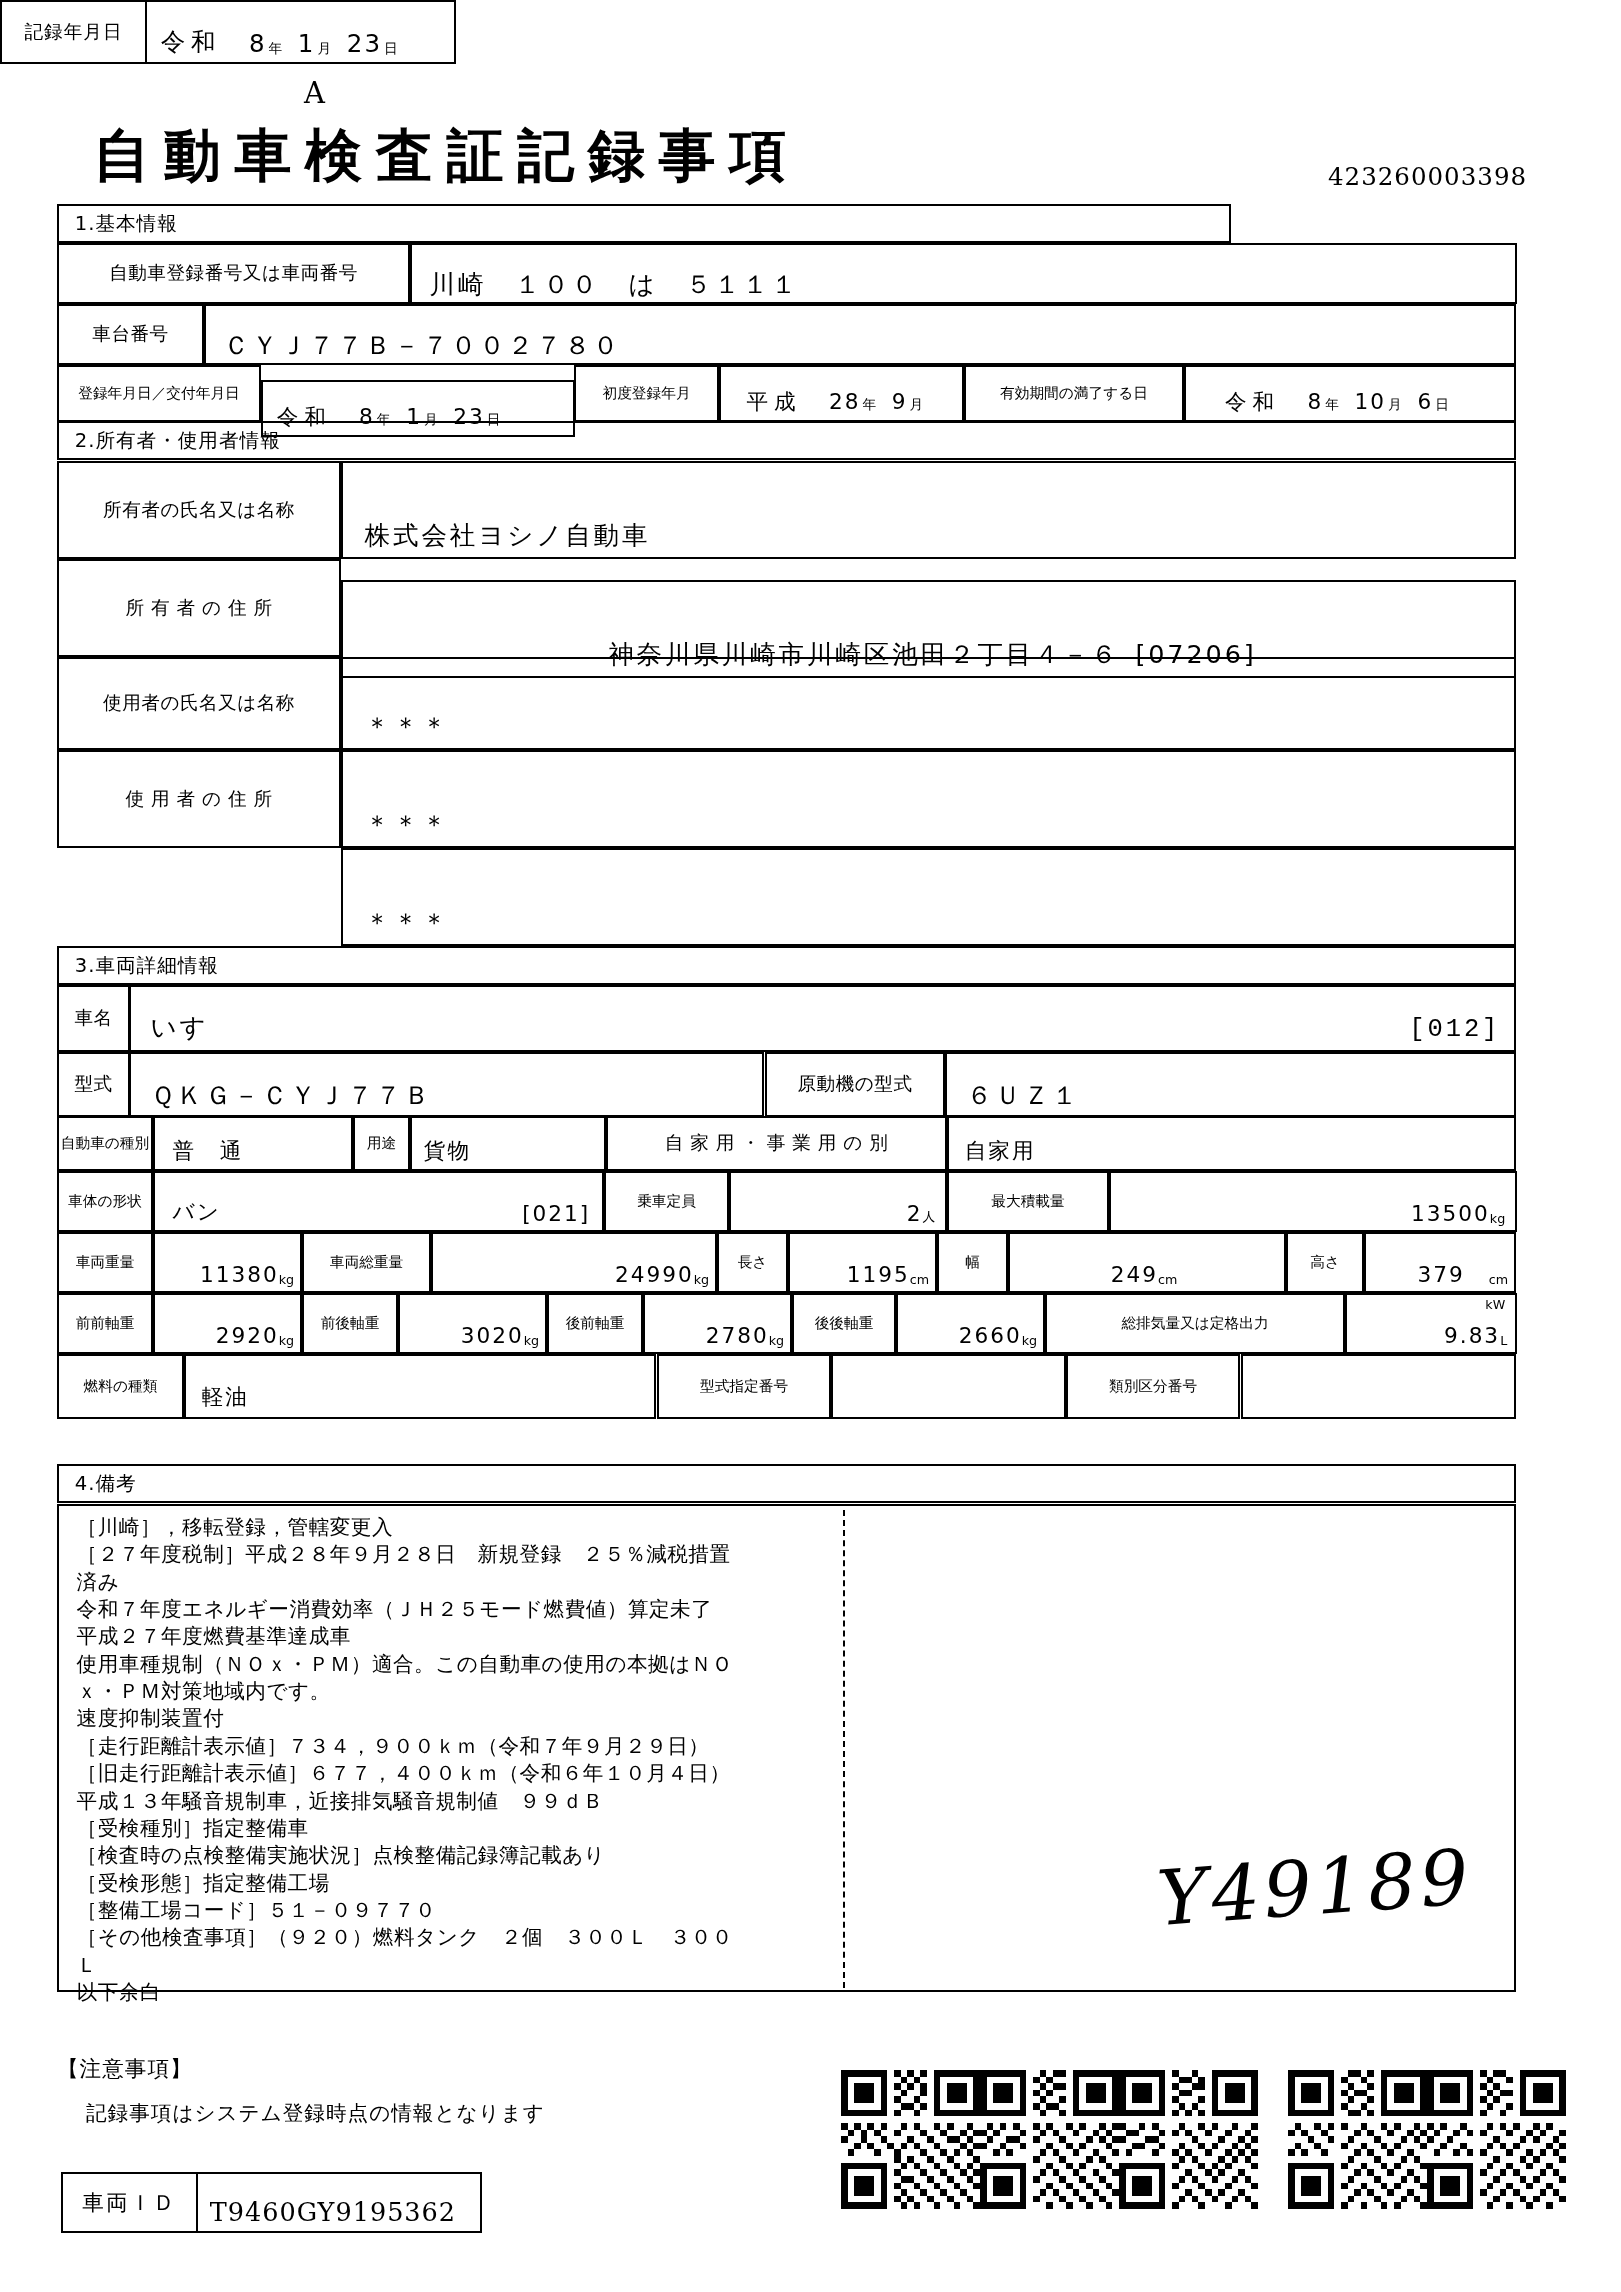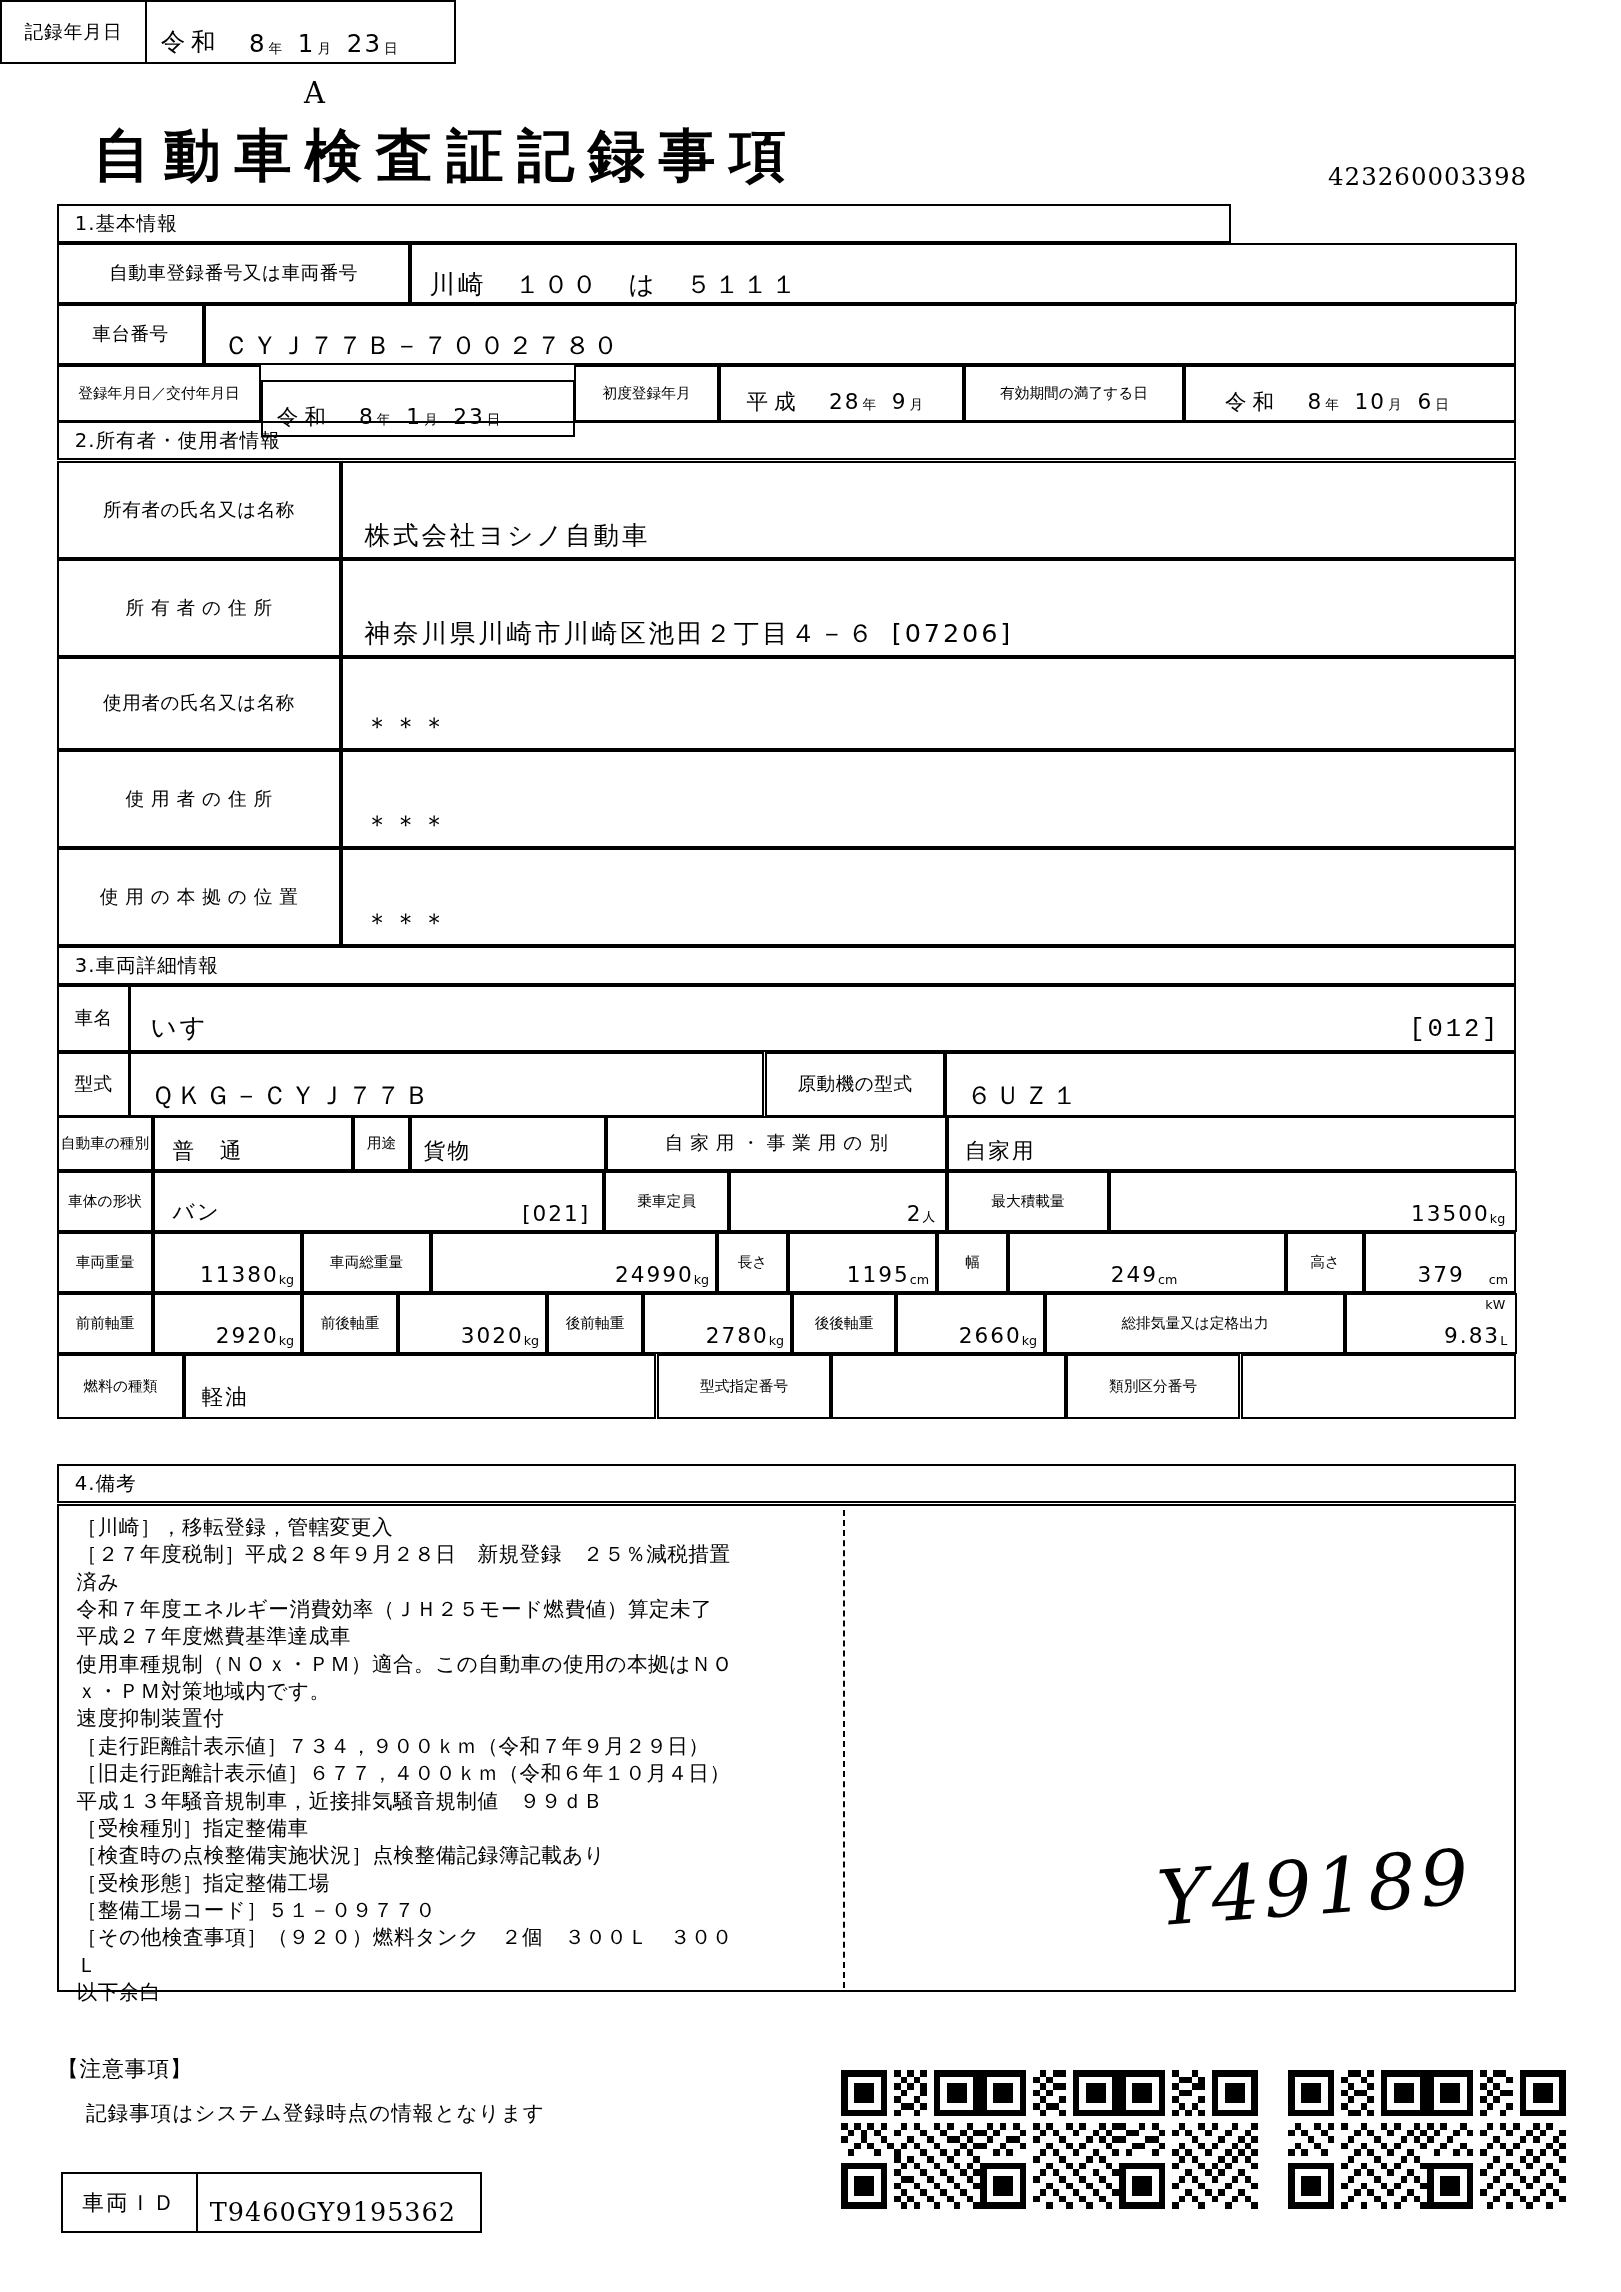--- a/index.html
+++ b/index.html
@@ -233,42 +233,39 @@
   <div class="cell" style="left:57px; top:461px; width:284px; height:98px; align-items:center; justify-content:center;">
     <span class="lbl">所有者の氏名又は名称</span>
   </div>
   <div class="cell" style="left:341px; top:461px; width:1175px; height:98px; padding:0 0 7.8px 21.6px;">
     <span class="val">株式会社ヨシノ自動車</span>
   </div>
 
   <div class="cell" style="left:57px; top:559px; width:284px; height:98px; align-items:center; justify-content:center;">
     <span class="lbl">所 有 者 の 住 所</span>
   </div>
-  <div class="cell" style="left:341px; top:559px; width:1175px; height:98px; padding:0 13.7px 7.8px 21.6px; justify-content:flex-start;gap:16px;">
+  <div class="cell" style="left:341px; top:580px; width:1175px; height:98px; padding:0 13.7px 7.8px 21.6px; justify-content:center;gap:16px;">
     <span class="val">神奈川県川崎市川崎区池田２丁目４－６</span>
     <span class="val">[07206]</span>
   </div>
 
   <div class="cell" style="left:57px; top:657px; width:284px; height:93px; align-items:center; justify-content:center;">
     <span class="lbl">使用者の氏名又は名称</span>
   </div>
   <div class="cell" style="left:341px; top:657px; width:1175px; height:93px; padding:0 0 7.8px 21.6px;">
     <span class="val">＊＊＊</span>
   </div>
 
   <div class="cell" style="left:57px; top:750px; width:284px; height:98px; align-items:center; justify-content:center;">
     <span class="lbl">使 用 者 の 住 所</span>
   </div>
   <div class="cell" style="left:341px; top:750px; width:1175px; height:98px; padding:0 0 7.8px 21.6px;">
     <span class="val">＊＊＊</span>
   </div>
 
-  <div class="cell" style="left:57px; top:848px; width:284px; height:98px; align-items:center; justify-content:center;">
-    <span class="lbl">使 用 の 本 拠 の 位 置</span>
-  </div>
   <div class="cell" style="left:341px; top:848px; width:1175px; height:98px; padding:0 0 7.8px 21.6px;">
     <span class="val">＊＊＊</span>
   </div>
 
   <div class="sec-bar" style="left:57px; top:946px; width:1459px; height:39px;">3.車両詳細情報</div>
 
   <div class="cell" style="left:57px; top:985px; width:73px; height:67px; align-items:center; justify-content:center;">
     <span class="lbl">車名</span>
   </div>
   <div class="cell" style="left:129px; top:985px; width:1387px; height:67px; padding:0 13.7px 5.9px 19.6px; justify-content:space-between;font-family:Liberation Mono, monospace;">

